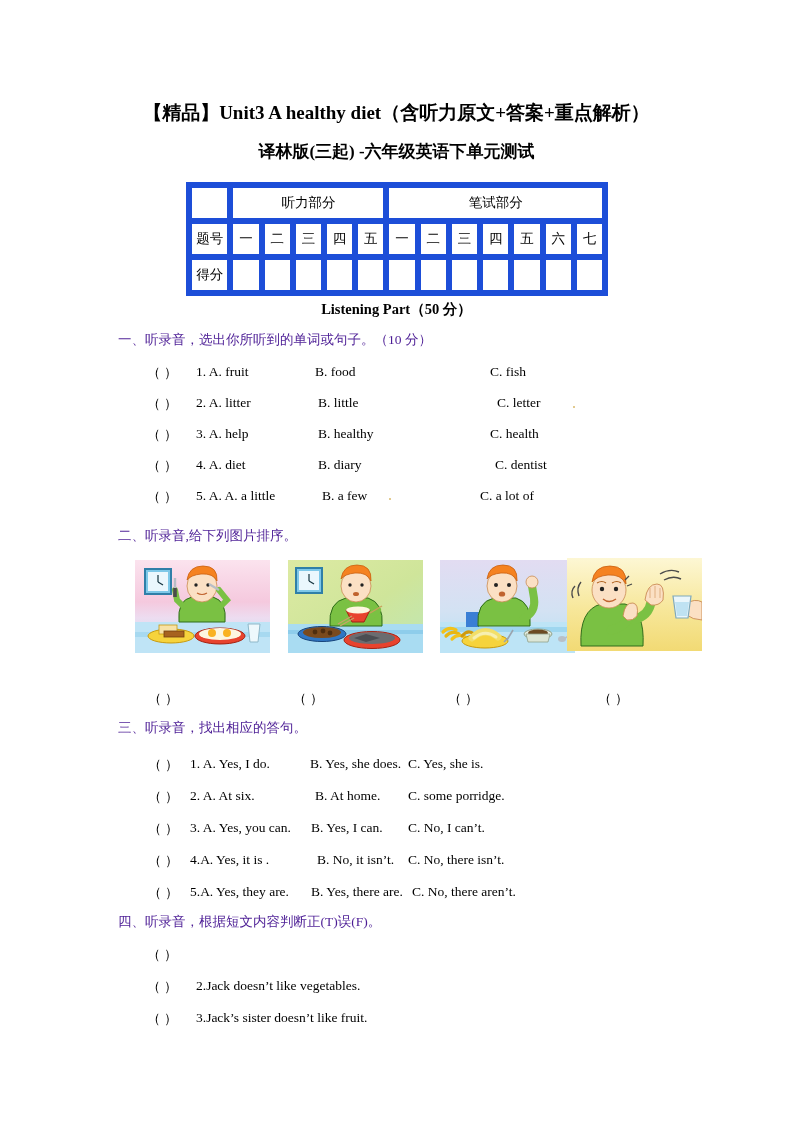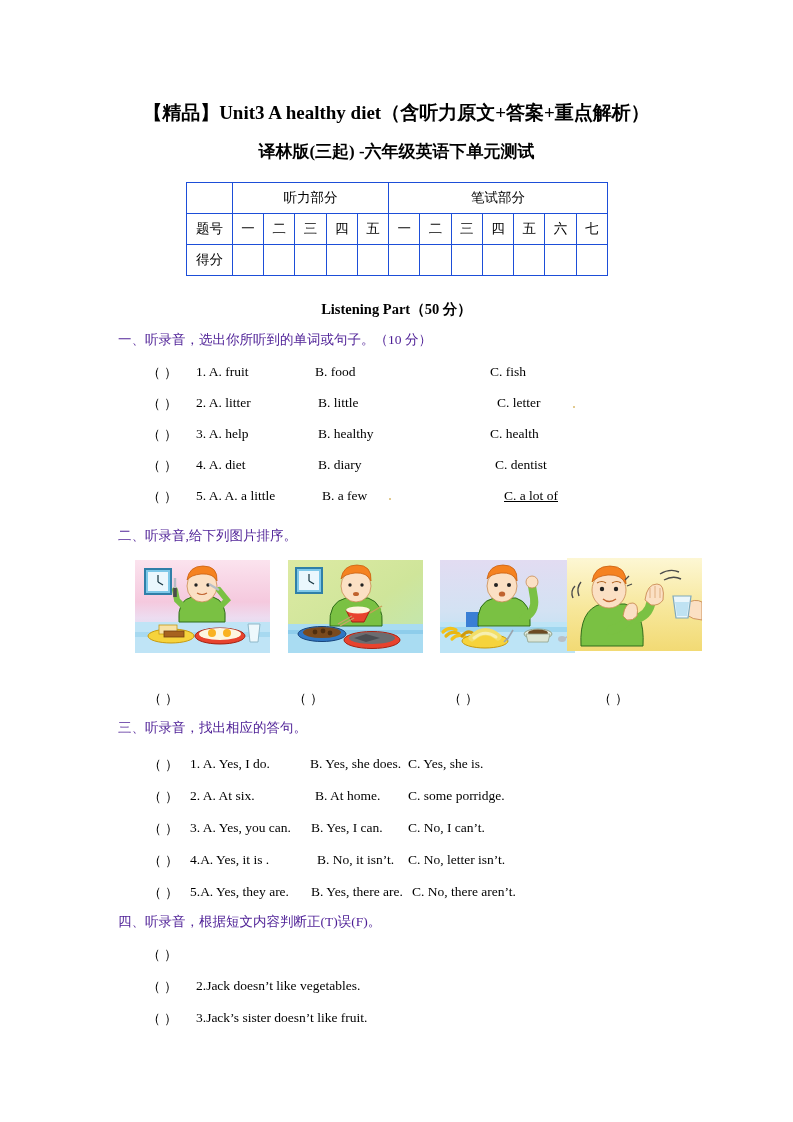--- a/index.html
+++ b/index.html
@@ -30,21 +30,21 @@
     white-space:nowrap;
   }
 
   
   .score-table{
     position:absolute;left:186px;top:182px;
     border-collapse:collapse;
     width:422px;
   }
   .score-table td{
-    border:1px solid #1d4ed8;
+    border:6px solid #1d4ed8;
     height:30px;
     text-align:center;
     vertical-align:middle;
     font-size:13.5px;
     font-family:"Liberation Serif", serif;
     padding:0;
     margin-top:42px;
   }
   .c-label{width:48px;}
   .c-cell{width:32px;}
@@ -159,21 +159,21 @@
     <span class="paren" style="left:147px;">（      ）</span>
     <span class="stem" style="left:196px;">4. A. diet</span>
     <span class="opt" style="left:318px;">B. diary</span>
     <span class="opt" style="left:495px;">C. dentist</span>
   </div>
 
   <div class="qrow" style="top:488px;">
     <span class="paren" style="left:147px;">（      ）</span>
     <span class="stem" style="left:196px;">5. A. A. a little</span>
     <span class="opt" style="left:322px;">B. a few</span>
-    <span class="opt" style="left:504px;text-decoration:underline;">C. a lot of</span>
+    <span class="opt" style="left:480px;">C. a lot of</span>
   </div>
 
   <div class="faint-dot" style="left:573px;top:406px;"></div>
   <div class="faint-dot" style="left:389px;top:498px;"></div>
 
   <div class="sec" style="top:527px;">二、听录音,给下列图片排序。</div>
 
   <div class="pic" style="left:135px;top:560px;">
     <svg viewBox="0 0 135 93" xmlns="http://www.w3.org/2000/svg">
       <defs>
@@ -384,21 +384,21 @@
     <span class="paren" style="left:148px;">（    ）</span>
     <span class="stem" style="left:190px;">3. A. Yes, you can.</span>
     <span class="opt" style="left:311px;">B. Yes, I can.</span>
     <span class="opt" style="left:408px;">C. No, I can’t.</span>
   </div>
 
   <div class="qrow" style="top:852px;">
     <span class="paren" style="left:148px;">（    ）</span>
     <span class="stem" style="left:190px;">4.A. Yes, it is .</span>
     <span class="opt" style="left:317px;">B. No, it isn’t.</span>
-    <span class="opt" style="left:408px;">C. No, letter isn’t.</span>
+    <span class="opt" style="left:408px;">C. No, there isn’t.</span>
   </div>
 
   <div class="qrow" style="top:884px;">
     <span class="paren" style="left:148px;">（    ）</span>
     <span class="stem" style="left:190px;">5.A. Yes, they are.</span>
     <span class="opt" style="left:311px;">B. Yes, there are.</span>
     <span class="opt" style="left:412px;">C. No, there aren’t.</span>
   </div>
 
   <div class="sec" style="top:913px;">四、听录音，根据短文内容判断正(T)误(F)。</div>

